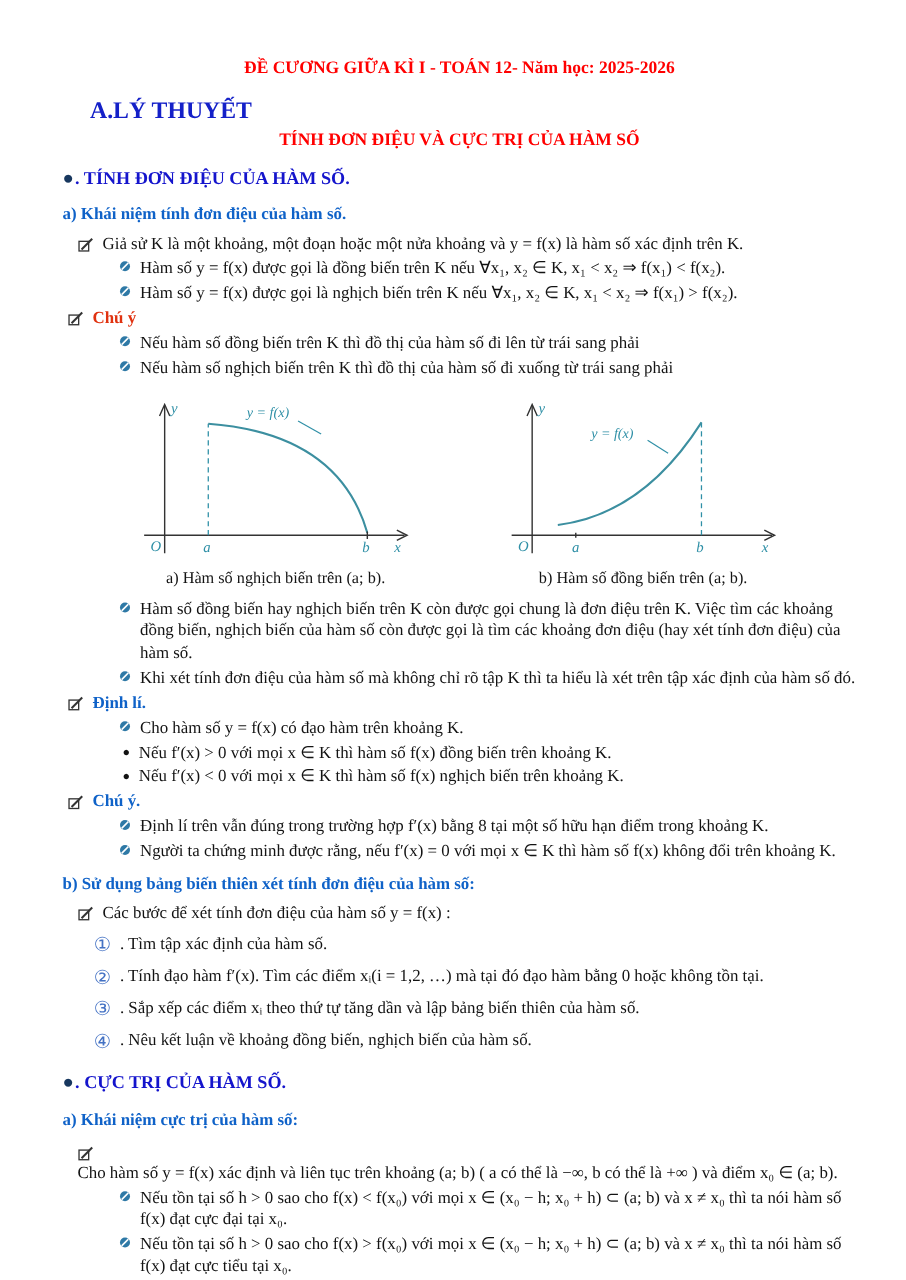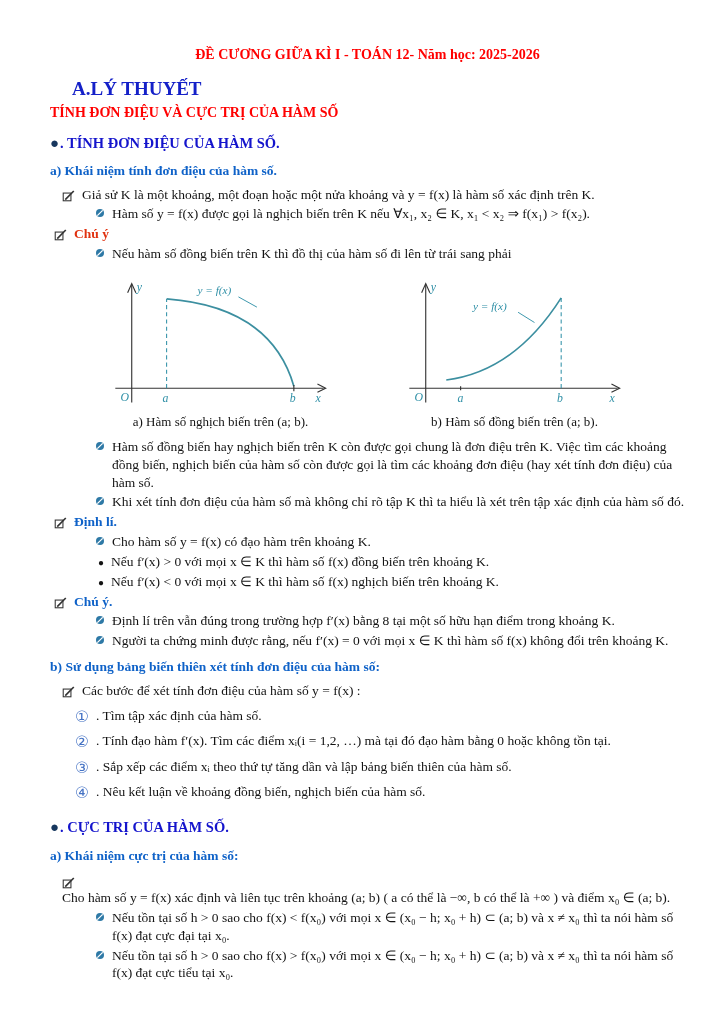--- a/index.html
+++ b/index.html
@@ -5,21 +5,21 @@
   * { margin:0; padding:0; box-sizing:border-box; }
   html,body { background:#ffffff; }
   .page {
     width:725px; height:1024px; background:#fff; overflow:hidden;
     padding:46px 40px 20px 50px;
     font-family:"Liberation Serif", serif;
     font-size:13.5px; line-height:1.32; color:#131313;
   }
   .doc-title { text-align:center; color:#ff0000; font-weight:bold; font-size:14px; }
   .section-label { color:#1420c8; font-weight:bold; font-size:19px; margin:12px 0 0 22px; }
-  .topic { color:#ff0000; font-weight:bold; font-size:14px; margin-top:2px; }
+  .topic { text-align:center; color:#ff0000; font-weight:bold; font-size:14px; margin-top:2px; }
 
   .h1 { color:#1414cc; font-weight:bold; font-size:14.5px; margin:12px 0 4px 0; }
   .h1dot { color:#17375e; font-size:15px; margin-right:1px; }
   .h2 { color:#0f62c8; font-weight:bold; font-size:13.5px; margin:8px 0 6px 0; }
 
   .row { display:flex; align-items:flex-start; margin:2px 0; }
   .row .ico { flex:0 0 auto; margin-right:7px; margin-top:3px; }
   .row .txt { flex:1 1 auto; }
   .ind-item  { margin-left:12px; }
   .ind-note  { margin-left:4px; }
@@ -66,36 +66,50 @@
         <line x1="4" y1="13" x2="14.5" y2="2.5" stroke="#333" stroke-width="2"></line>
       </svg>
     <div class="txt">Giả sử K là một khoảng, một đoạn hoặc một nửa khoảng và y = f(x) là hàm số xác định trên K.</div>
   </div>
 
   <div class="row ind-sub">
     <svg class="cb ico" viewBox="0 0 12 12">
         <circle cx="6" cy="6" r="4.8" fill="#2e79a6"></circle>
         <line x1="2.8" y1="9.2" x2="9.2" y2="2.8" stroke="#fff" stroke-width="1.5"></line>
       </svg>
+    <div class="txt">Hàm số y = f(x) được gọi là đồng biến trên K nếu ∀x₁, x₂ ∈ K, x₁ &lt; x₂ ⇒ f(x₁) &lt; f(x₂).</div>
+  </div>
+  <div class="row ind-sub">
+    <svg class="cb ico" viewBox="0 0 12 12">
+        <circle cx="6" cy="6" r="4.8" fill="#2e79a6"></circle>
+        <line x1="2.8" y1="9.2" x2="9.2" y2="2.8" stroke="#fff" stroke-width="1.5"></line>
+      </svg>
     <div class="txt">Hàm số y = f(x) được gọi là nghịch biến trên K nếu ∀x₁, x₂ ∈ K, x₁ &lt; x₂ ⇒ f(x₁) &gt; f(x₂).</div>
   </div>
 
   <div class="row ind-note">
     <svg class="cbx ico" viewBox="0 0 16 16">
         <rect x="1.5" y="5" width="9.5" height="9.5" fill="none" stroke="#333" stroke-width="1.3"></rect>
         <line x1="4" y1="13" x2="14.5" y2="2.5" stroke="#333" stroke-width="2"></line>
       </svg>
     <div class="txt note-label">Chú ý</div>
   </div>
   <div class="row ind-sub">
     <svg class="cb ico" viewBox="0 0 12 12">
         <circle cx="6" cy="6" r="4.8" fill="#2e79a6"></circle>
         <line x1="2.8" y1="9.2" x2="9.2" y2="2.8" stroke="#fff" stroke-width="1.5"></line>
       </svg>
     <div class="txt">Nếu hàm số đồng biến trên K thì đồ thị của hàm số đi lên từ trái sang phải</div>
+  </div>
+  <div class="row ind-sub">
+    <svg class="cb ico" viewBox="0 0 12 12">
+        <circle cx="6" cy="6" r="4.8" fill="#2e79a6"></circle>
+        <line x1="2.8" y1="9.2" x2="9.2" y2="2.8" stroke="#fff" stroke-width="1.5"></line>
+      </svg>
+    <div class="txt">Nếu hàm số nghịch biến trên K thì đồ thị của hàm số đi xuống từ trái sang phải</div>
   </div>
 
   <div class="figures">
     <div class="figure">
       <svg class="graph" viewBox="0 0 230 132">
         <line class="axis" x1="12" y1="112" x2="215" y2="112"></line>
         <path class="axis" d="M209,108 L217,112 L209,116"></path>
         <line class="axis" x1="28" y1="126" x2="28" y2="11"></line>
         <path class="axis" d="M24,19 L28,10 L32,19"></path>
         <line class="dashed" x1="62" y1="112" x2="62" y2="25"></line>

